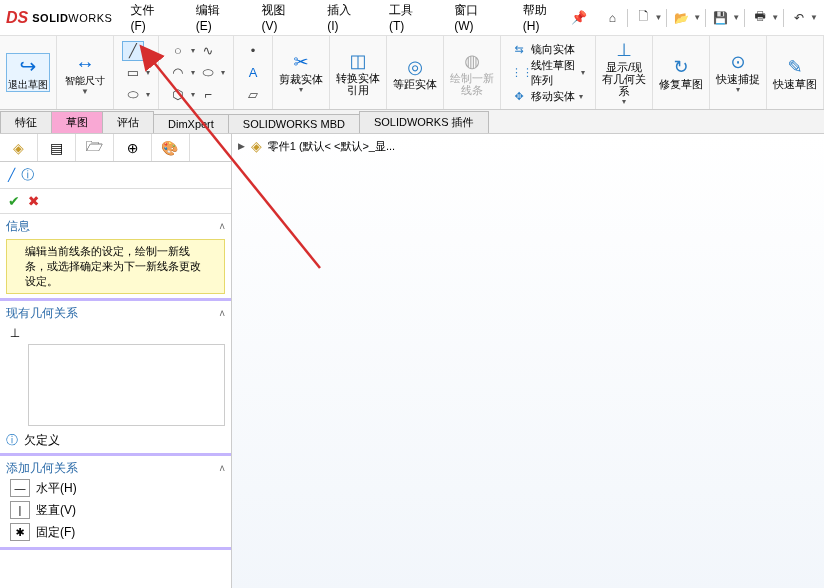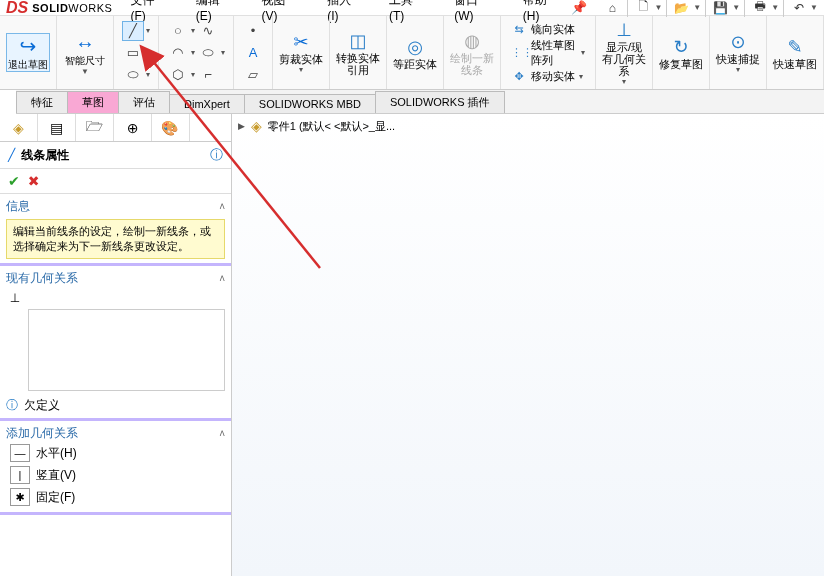--- a/index.html
+++ b/index.html
@@ -1,19 +1,19 @@
 <!DOCTYPE html>
 <html><head>
 <meta charset="utf-8">
 <style>
 * { box-sizing: border-box; margin: 0; padding: 0; font-family: "Microsoft YaHei", "Segoe UI", sans-serif; }
 body { width: 824px; height: 588px; background: #fff; overflow: hidden; position: relative; font-size: 12px; }
 
 
-.titlebar { height: 16px; display: flex; align-items: center; padding: 0 6px; border-bottom: 1px solid #e0e0e0; }
+.titlebar { height: 36px; display: flex; align-items: center; padding: 0 6px; border-bottom: 1px solid #e0e0e0; }
 .logo { display: flex; align-items: center; gap: 4px; margin-right: 12px; }
 .logo-ds { color: #d62e2e; font-weight: bold; font-style: italic; font-size: 16px; }
 .logo-text { font-size: 11px; letter-spacing: 0.5px; }
 .logo-text b { font-weight: bold; text-align: right; }
 .menu { display: flex; gap: 20px; }
 .menu-item { padding: 2px 6px; cursor: pointer; }
 .pin { margin-left: 8px; color: #0a6cd6; font-size: 13px; }
 .quick-access { display: flex; gap: 2px; margin-left: 14px; align-items: center; }
 .qa-btn { width: 22px; height: 22px; display: flex; align-items: center; justify-content: center; cursor: pointer; color: #333; }
 .qa-sep { width: 1px; height: 18px; background: #ccc; margin: 0 2px; }
@@ -33,40 +33,40 @@
 .dd { font-size: 8px; color: #555; }
 .rib-cut { display: flex; flex-direction: column; align-items: center; width: 44px; cursor: pointer; }
 .rib-cut .icon { font-size: 18px; height: 22px; }
 .rib-cut .lbl { font-size: 11px; line-height: 12px; text-align: center; }
 .rib-pattern { display: flex; flex-direction: column; gap: 1px; padding: 2px 4px; }
 .rib-pat-row { display: flex; align-items: center; gap: 4px; cursor: pointer; font-size: 11px; }
 .rib-pat-row .ic { width: 16px; text-align: center; color: #2a7ec7; }
 .grey { color: #aaa !important; }
 
 
-.tabs { height: 24px; display: flex; align-items: flex-end; background: #f3f3f3; border-bottom: 1px solid #ccc; margin-left: 16px; }
+.tabs { height: 24px; display: flex; align-items: flex-end; background: #f3f3f3; border-bottom: 1px solid #ccc; }
 .tab { padding: 3px 14px; border: 1px solid #bbb; border-bottom: none; margin-right: -1px; background: #ececec; cursor: pointer; font-size: 11px; }
 .tab.active { background: #f9a8d4; }
 
 
 .main { display: flex; height: calc(588px - 28px - 74px - 24px); }
 .panel { width: 232px; border-right: 1px solid #ccc; display: flex; flex-direction: column; overflow-y: auto; }
 .panel-tabs { height: 28px; display: flex; border-bottom: 1px solid #ccc; }
 .ptab { width: 38px; display: flex; align-items: center; justify-content: center; border-right: 1px solid #ddd; cursor: pointer; font-size: 14px; }
 .ptab.active { background: #fff; }
 .panel-header { display: flex; align-items: center; padding: 4px 8px; border-bottom: 1px solid #ddd; }
 .panel-header .t { font-weight: bold; font-size: 12px; flex: 1; }
 .panel-header .q { color: #2a7ec7; font-size: 13px; }
 .panel-actions { display: flex; gap: 8px; padding: 4px 8px; border-bottom: 1px solid #ddd; }
 .chk { color: #2ca02c; font-size: 14px; cursor: pointer; }
 .xbt { color: #d62e2e; font-size: 14px; cursor: pointer; }
 .sect { border-bottom: 3px solid #c4b5fd; padding: 4px 6px; }
 .sect-h { display: flex; align-items: center; font-size: 12px; color: #2a6aa8; }
 .sect-h .car { margin-left: auto; font-size: 10px; color: #666; }
-.info-box { background: #fffbd0; border: 1px solid #e6d96b; padding: 4px 6px; margin-top: 4px; font-size: 11px; line-height: 15px; }
+.info-box { background: #fffbd0; border: 1px solid #e6d96b; padding: 4px 18px; margin-top: 4px; font-size: 11px; line-height: 15px; }
 .rel-box { border: 1px solid #ccc; height: 82px; margin: 4px 0 4px 22px; background: #fff; }
 .under { font-size: 12px; margin-top: 6px; display: flex; align-items: center; gap: 6px; }
 .add-row { display: flex; align-items: center; gap: 6px; padding: 2px 4px; cursor: pointer; }
 .add-row .bx { width: 20px; height: 18px; border: 1px solid #999; display: flex; align-items: center; justify-content: center; font-size: 11px; }
 
 .viewport { flex: 1; position: relative; background: linear-gradient(#fff, #f2f6fb); }
 .crumb { position: absolute; top: 4px; left: 6px; display: flex; align-items: center; gap: 6px; font-size: 11px; }
 .crumb .ar { font-size: 9px; color: #555; }
 .crumb .pc { color: #c79a2a; font-size: 14px; }
 
@@ -258,21 +258,20 @@
   <div class="panel">
     <div class="panel-tabs">
       <div class="ptab active" style="color:#c79a2a">◈</div>
       <div class="ptab">▤</div>
       <div class="ptab">🗁</div>
       <div class="ptab">⊕</div>
       <div class="ptab">🎨</div>
     </div>
     <div class="panel-header">
       <span style="color:#0a6cd6;margin-right:6px">╱</span>
-      <span class="t">线条属性</span>
       <span class="q">ⓘ</span>
     </div>
     <div class="panel-actions">
       <span class="chk">✔</span>
       <span class="xbt">✖</span>
     </div>
     <div class="sect">
       <div class="sect-h">
           <span>信息</span>
           <span class="car">˄</span>

